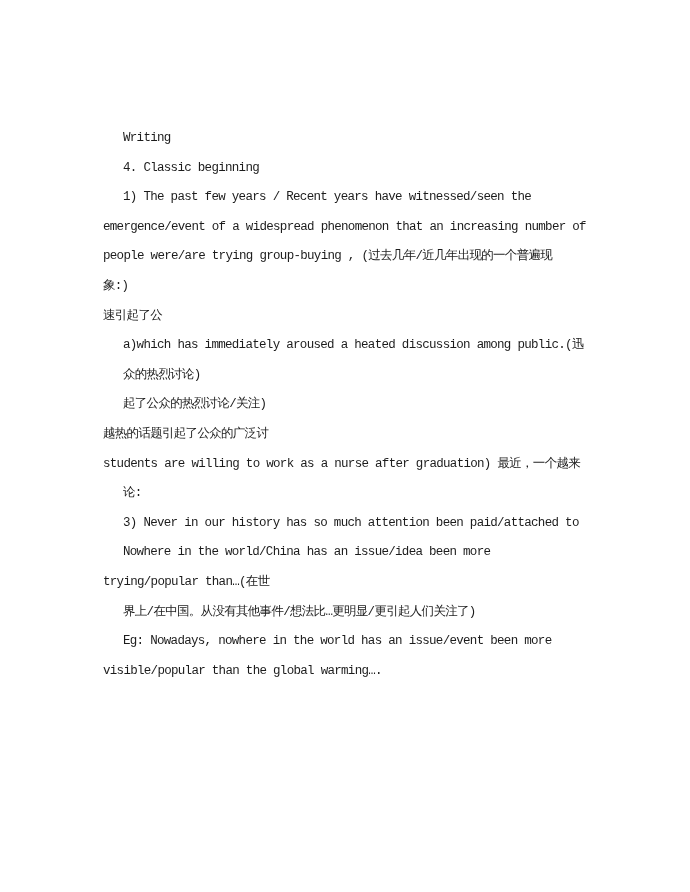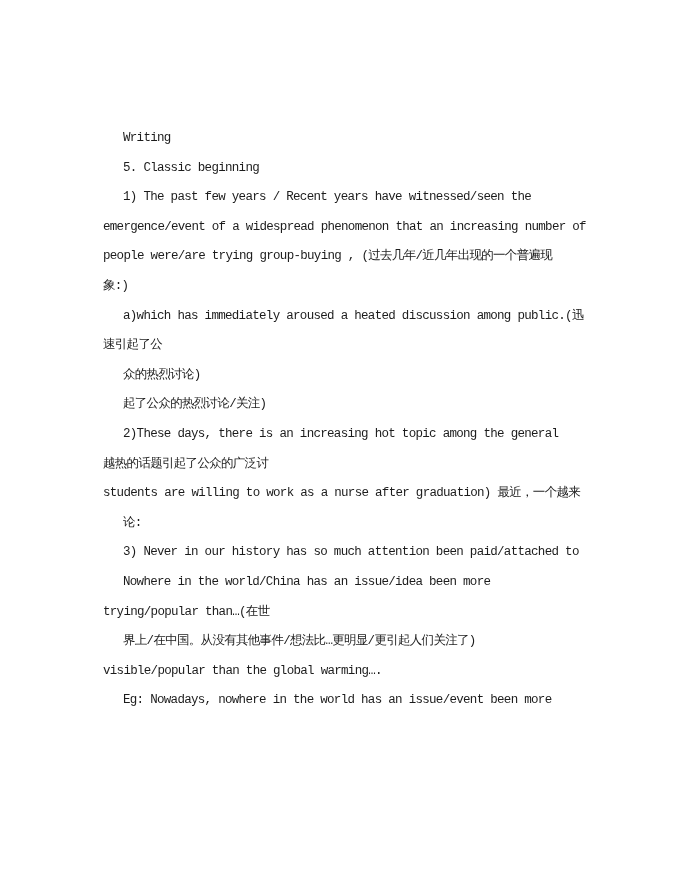--- a/index.html
+++ b/index.html
@@ -39,33 +39,32 @@
   .line.indent {
     padding-left: 20px;
   }
 </style>
 </head>
 <body style="background: rgb(255, 255, 255);">
 
 <div class="page">
   <div class="doc-body" id="doc-body" style="color: rgb(28, 28, 28);">
       <div class="line indent">Writing</div>
-      <div class="line indent">5. Classic beginning</div>
+      <div class="line indent">4. Classic beginning</div>
       <div class="line indent">1) The past few years / Recent years have witnessed/seen the</div>
       <div class="line">emergence/event of a widespread phenomenon that an increasing number of</div>
       <div class="line">people were/are trying group-buying , (过去几年/近几年出现的一个普遍现</div>
       <div class="line">象:)</div>
+      <div class="line">速引起了公</div>
       <div class="line indent">a)which has immediately aroused a heated discussion among public.(迅</div>
-      <div class="line">速引起了公</div>
       <div class="line indent">众的热烈讨论)</div>
       <div class="line indent">起了公众的热烈讨论/关注)</div>
-      <div class="line indent">2)These days, there is an increasing hot topic among the general</div>
       <div class="line">越热的话题引起了公众的广泛讨</div>
       <div class="line">students are willing to work as a nurse after graduation) 最近，一个越来</div>
       <div class="line indent">论:</div>
       <div class="line indent">3) Never in our history has so much attention been paid/attached to</div>
       <div class="line indent">Nowhere in the world/China has an issue/idea been more</div>
       <div class="line">trying/popular than…(在世</div>
       <div class="line indent">界上/在中国。从没有其他事件/想法比…更明显/更引起人们关注了)</div>
+      <div class="line indent">Eg: Nowadays, nowhere in the world has an issue/event been more</div>
       <div class="line">visible/popular than the global warming….</div>
-      <div class="line indent">Eg: Nowadays, nowhere in the world has an issue/event been more</div>
     </div>
 </div>
 
 </body></html>

